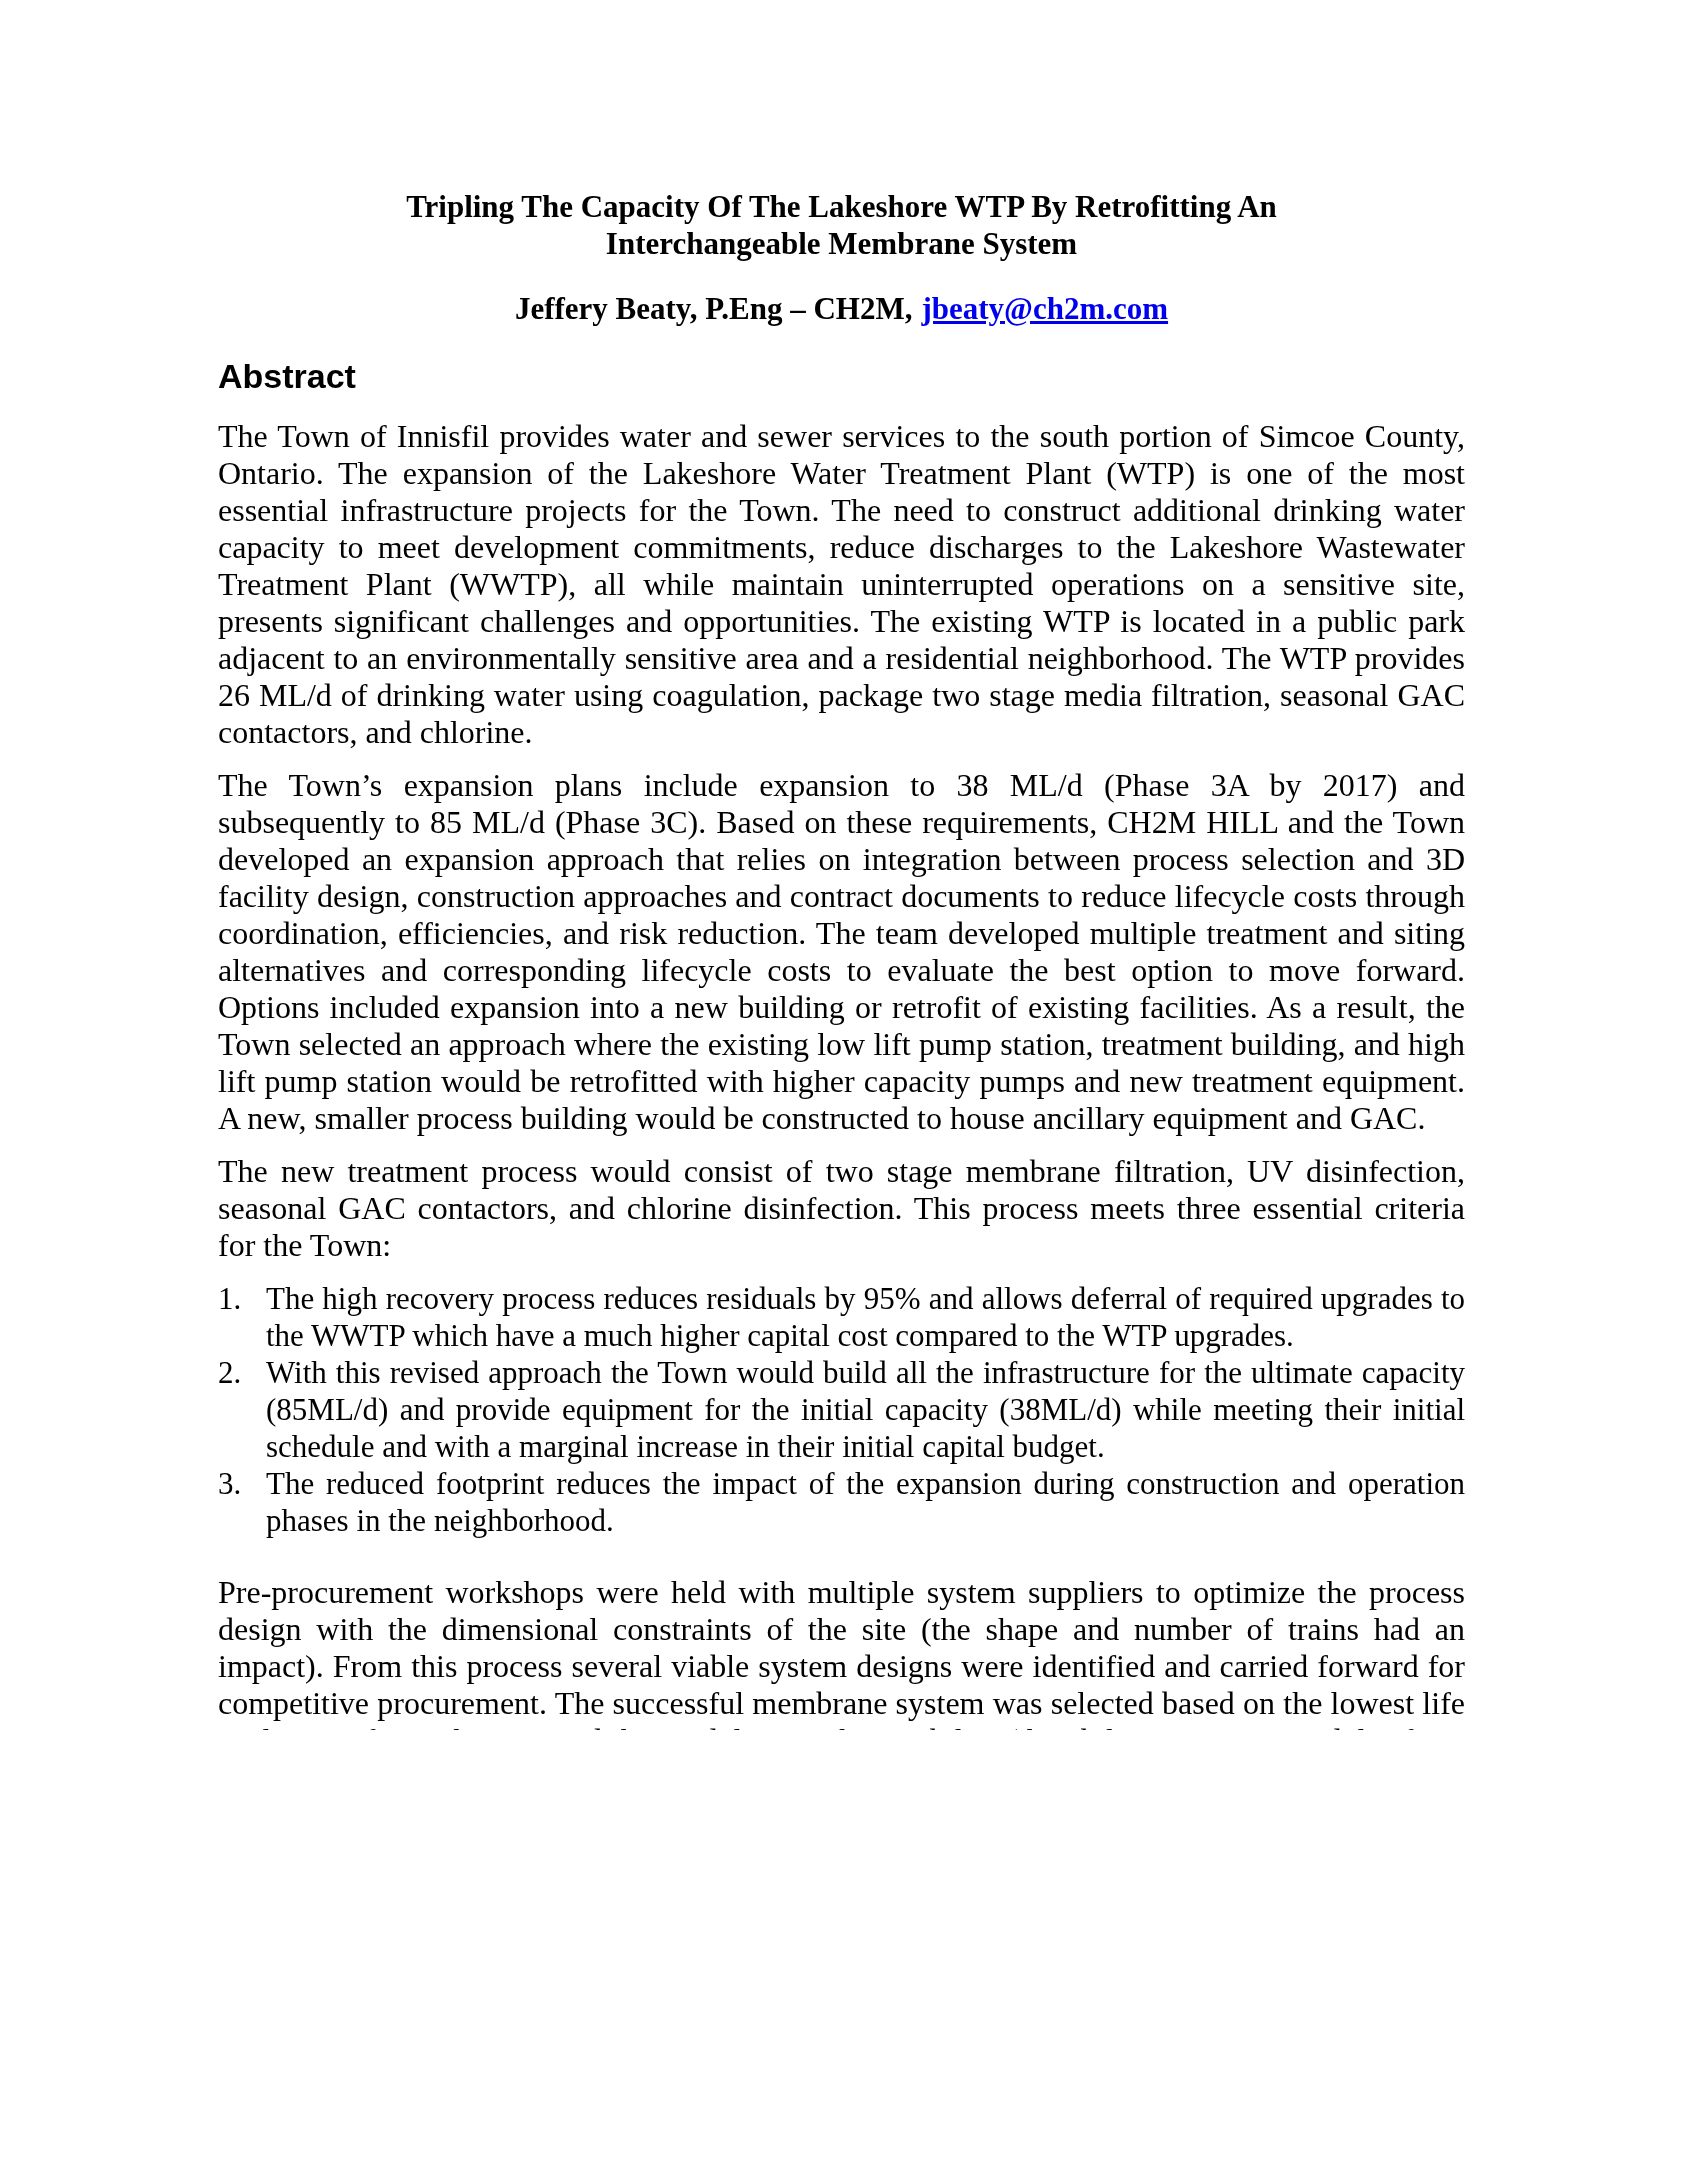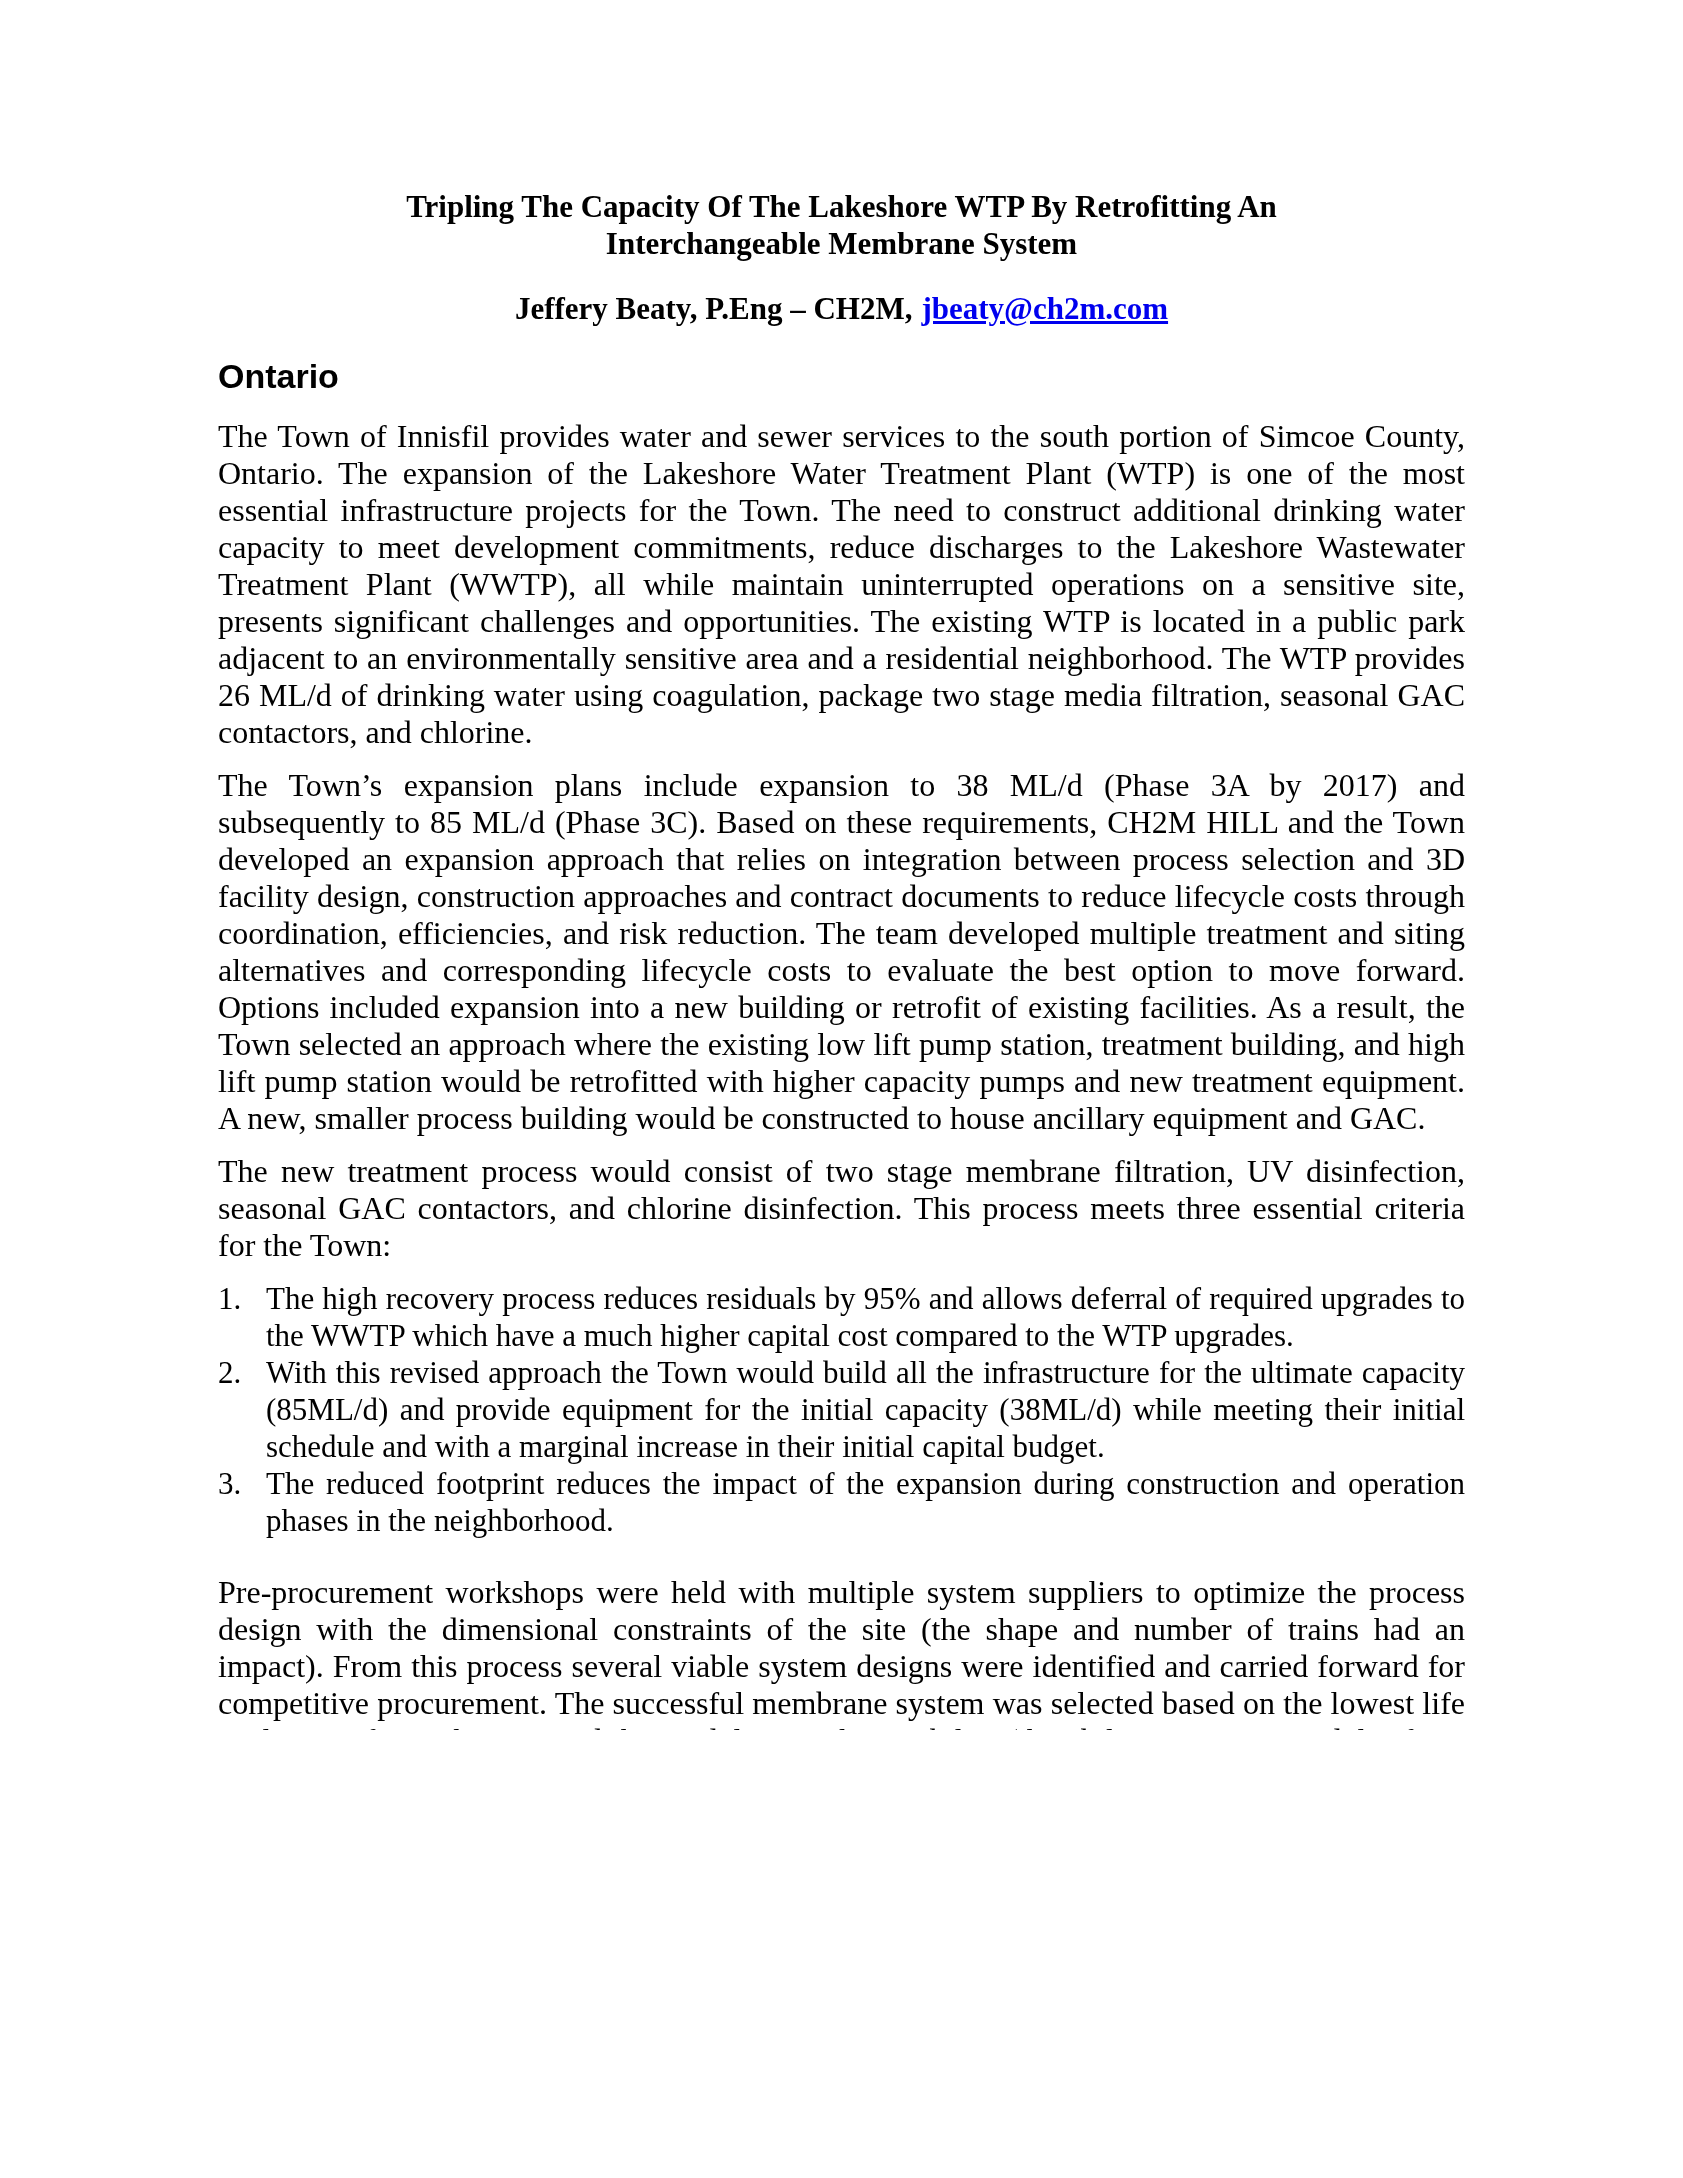--- a/index.html
+++ b/index.html
@@ -89,21 +89,21 @@
     <div>Tripling The Capacity Of The Lakeshore WTP By Retrofitting An</div>
     <div>Interchangeable Membrane System</div>
   </header>
 
   <div class="authors">
     <div class="author-line">
       <span>Jeffery Beaty, P.Eng – CH2M,</span><a class="email-link" href="#" style="color: rgb(0, 0, 238);">jbeaty@ch2m.com</a>
     </div>
   </div>
 
-  <h1 class="abstract-heading">Ontario</h1>
+  <h1 class="abstract-heading">Abstract</h1>
 
   <p class="body-para">The Town of Innisfil provides water and sewer services to the south portion of Simcoe County, Ontario. The expansion of the Lakeshore Water Treatment Plant (WTP) is one of the most essential infrastructure projects for the Town. The need to construct additional drinking water capacity to meet development commitments, reduce discharges to the Lakeshore Wastewater Treatment Plant (WWTP), all while maintain uninterrupted operations on a sensitive site, presents significant challenges and opportunities. The existing WTP is located in a public park adjacent to an environmentally sensitive area and a residential neighborhood. The WTP provides 26 ML/d of drinking water using coagulation, package two stage media filtration, seasonal GAC contactors, and chlorine.</p>
 
   <p class="body-para">The Town’s expansion plans include expansion to 38 ML/d (Phase 3A by 2017) and subsequently to 85 ML/d (Phase 3C). Based on these requirements, CH2M HILL and the Town developed an expansion approach that relies on integration between process selection and 3D facility design, construction approaches and contract documents to reduce lifecycle costs through coordination, efficiencies, and risk reduction. The team developed multiple treatment and siting alternatives and corresponding lifecycle costs to evaluate the best option to move forward. Options included expansion into a new building or retrofit of existing facilities. As a result, the Town selected an approach where the existing low lift pump station, treatment building, and high lift pump station would be retrofitted with higher capacity pumps and new treatment equipment. A new, smaller process building would be constructed to house ancillary equipment and GAC.</p>
 
   <p class="body-para">The new treatment process would consist of two stage membrane filtration, UV disinfection, seasonal GAC contactors, and chlorine disinfection. This process meets three essential criteria for the Town:</p>
 
   <div class="criteria-list">
     <div class="list-item">
       <span class="list-num">1.</span>

